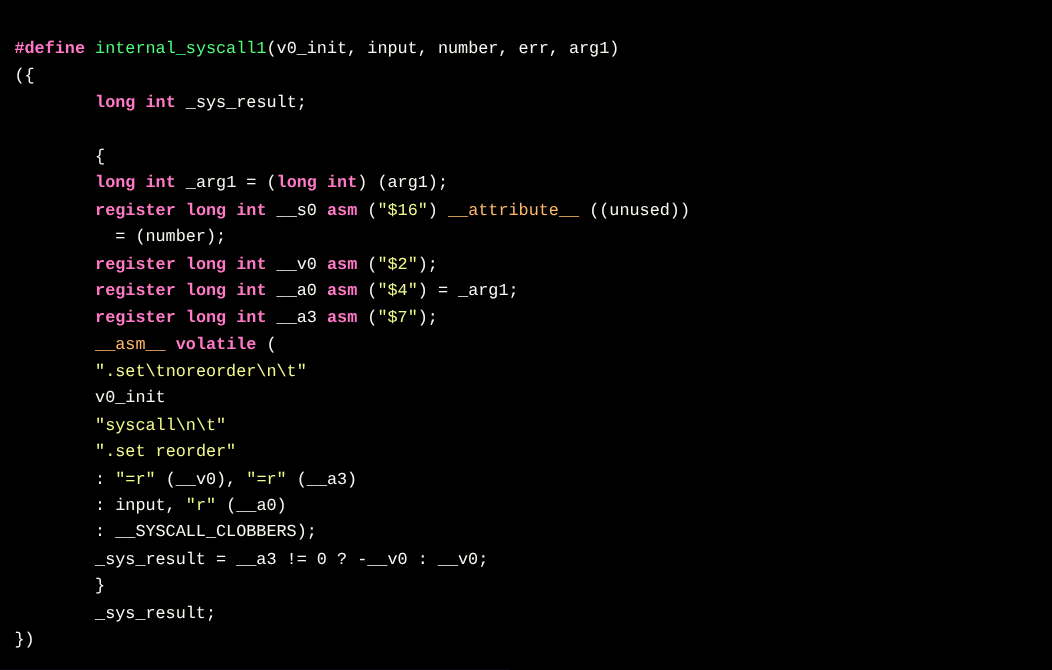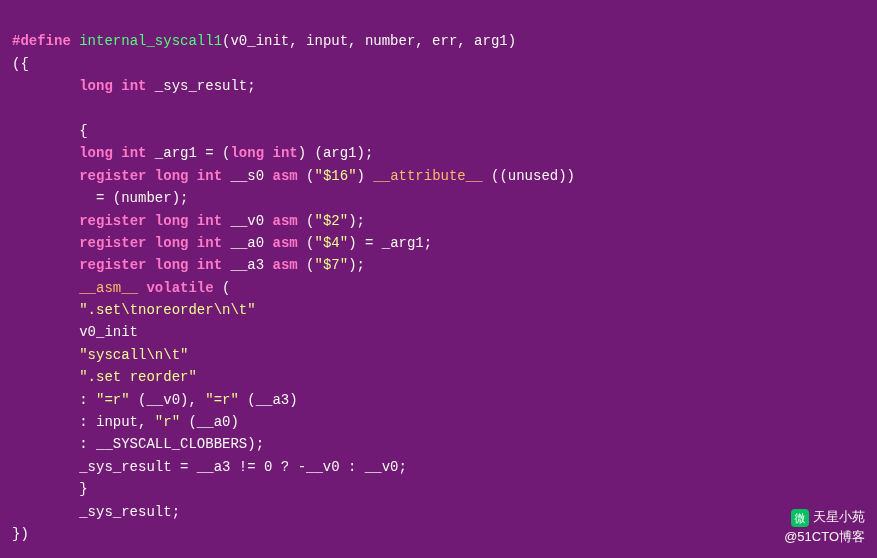--- a/index.html
+++ b/index.html
@@ -12,21 +12,21 @@
       width: 877px;
       height: 558px;
       background-color: #1a1a2e;
       font-family: 'Courier New', Courier, monospace;
       overflow: hidden;
     }
 
     .code-container {
       width: 877px;
       height: 558px;
-      background-color: #701a75;
+      background-color: #000000;
       padding: 8px 12px;
       position: relative;
       overflow: hidden;
     }
 
     .code-block {
       font-size: 14px;
       line-height: 1.6;
       white-space: pre;
     }
@@ -89,17 +89,13 @@
 <span class="plain">        </span><span class="asm-str">".set reorder"</span>
 <span class="plain">        : </span><span class="str">"=r"</span><span class="plain"> (__v0), </span><span class="str">"=r"</span><span class="plain"> (__a3)</span>
 <span class="plain">        : input, </span><span class="str">"r"</span><span class="plain"> (__a0)</span>
 <span class="plain">        : __SYSCALL_CLOBBERS);</span>
 <span class="plain">        _sys_result = __a3 != 0 ? -__v0 : __v0;</span>
 <span class="plain">        }</span>
 <span class="plain">        _sys_result;</span>
 <span class="plain">})</span>
   </div>
 
-  <div class="watermark">
-    <span class="watermark-icon">微</span><span>天星小苑</span><br>
-    <span>@51CTO博客</span>
-  </div>
 </div>
 
 </body></html>

